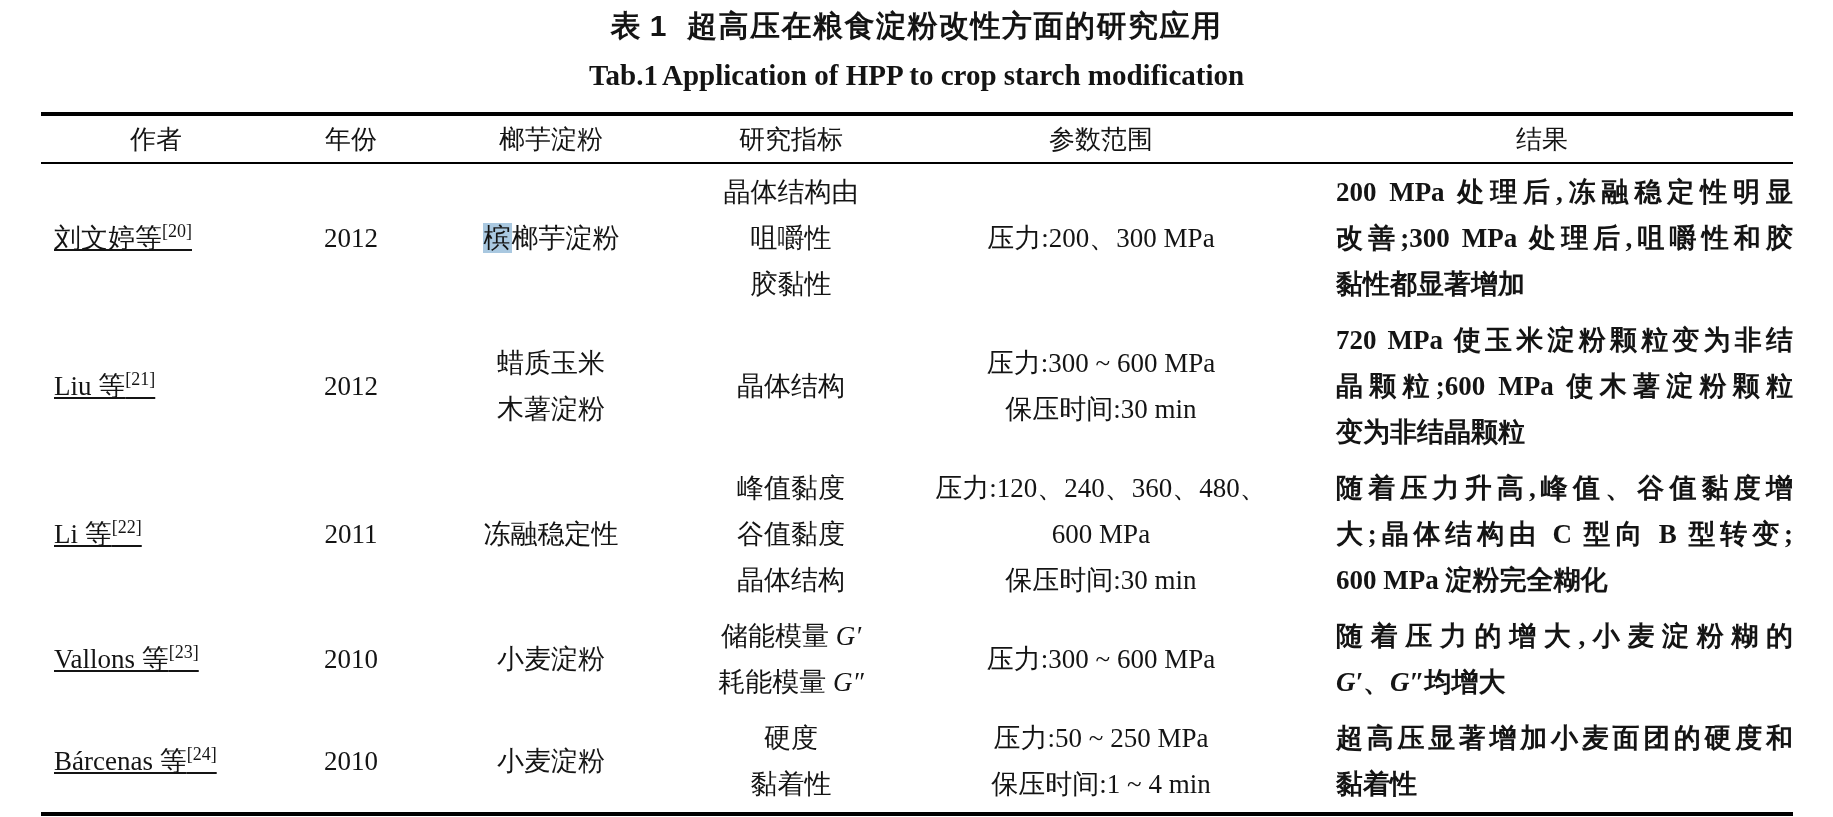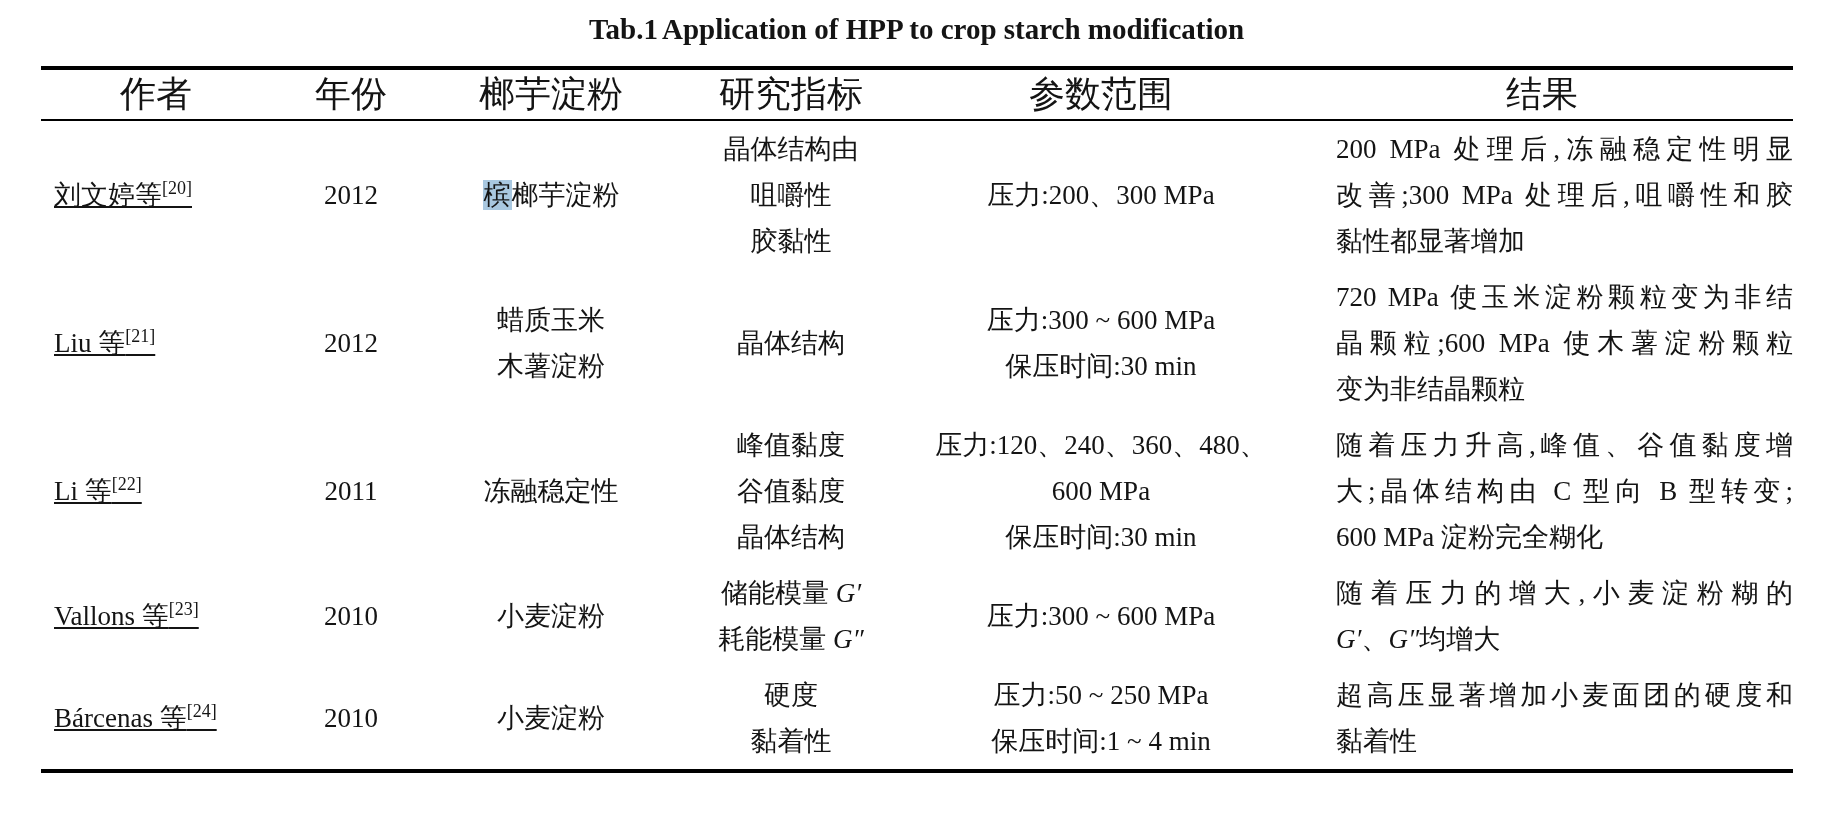--- a/index.html
+++ b/index.html
@@ -32,46 +32,49 @@
   .tablewrap { margin: 18px 40px 0 41px; }
   table {
     width: 100%;
     border-collapse: collapse;
     table-layout: fixed;
     border-top: 4px solid #000;
     border-bottom: 4px solid #000;
   }
   th {
     font-weight: normal;
-    font-size: 36px;
+    font-size: 26px;
     height: 46px;
     padding: 0;
     border-bottom: 2px solid #000;
     text-align: center;
   }
   td {
     padding: 5px 0;
     vertical-align: middle;
     font-size: 27px;
     text-align: center;
   }
   .line { height: 46px; line-height: 46px; }
   .c-author { text-align: left; padding-left: 13px; text-decoration: underline; }
   .c-result { text-align: left; padding-left: 45px; }
-  .c-result .line { width: 457px; }
+  .c-result .line { width: 457px; font-weight: bold; }
   .fill { text-align: justify; text-align-last: justify; }
   sup { font-size: 18px; line-height: 0; }
   .it { font-style: italic; }
   .hl { padding: 0 1px; }
 </style>
 </head>
 <body>
 
 <div>
 
+  <div class="title-cn">
+    <span class="tlabel">表 1</span><span>超高压在粮食淀粉改性方面的研究应用</span>
+  </div>
 
   <div class="title-en">
     <span class="tlabel">Tab.1</span><span>Application of HPP to crop starch modification</span>
   </div>
 
   <div class="tablewrap">
     <table>
       <colgroup>
         <col style="width:230px">
           <col style="width:160px">

